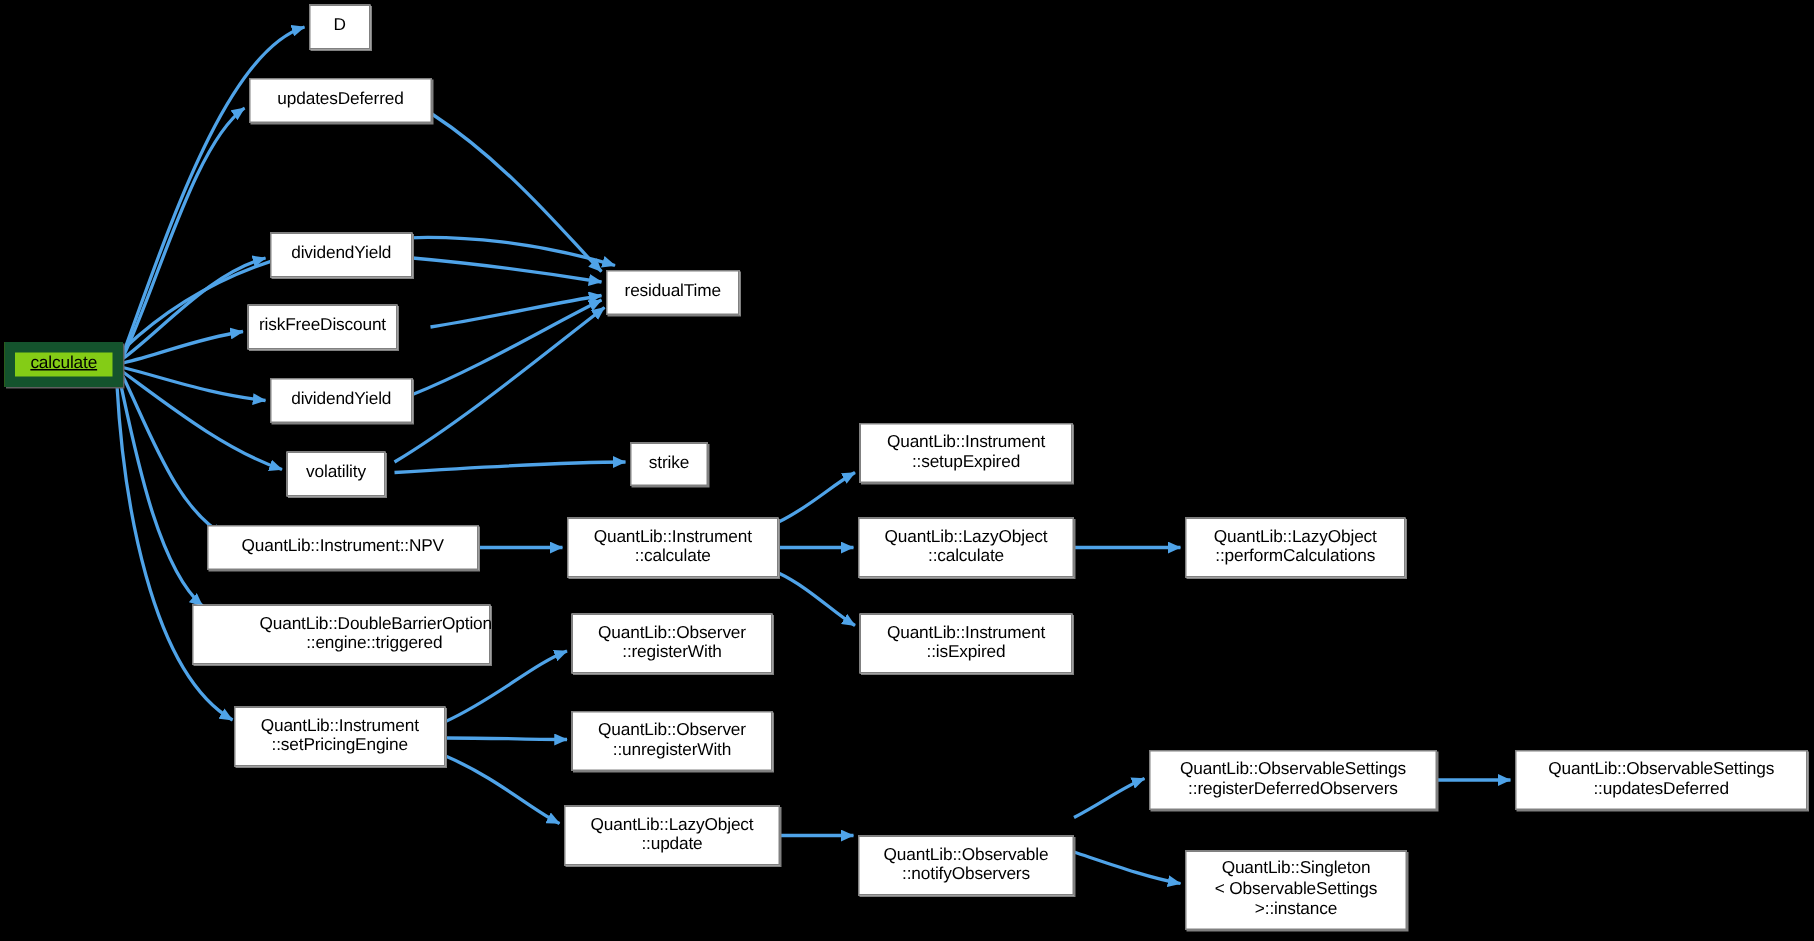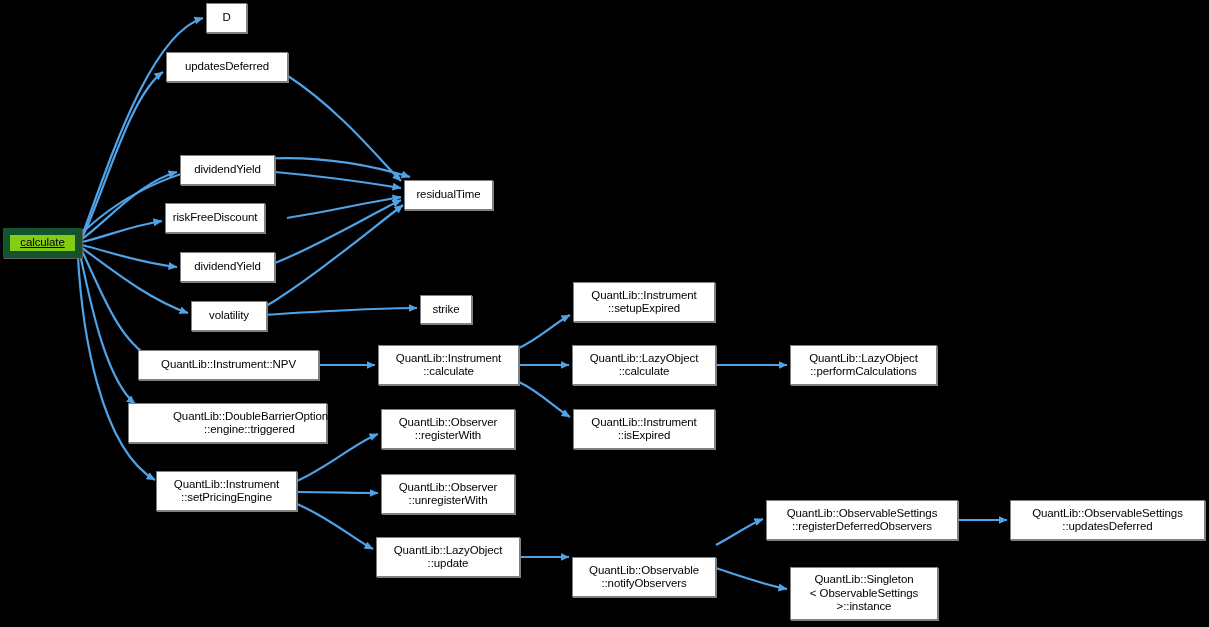--- a/index.html
+++ b/index.html
@@ -93,21 +93,21 @@
       </g>
   </svg>
   <div id="node-layer">
       <div class="node current" style="left: 3px; top: 228px; width: 79px; height: 30px;"><span class="node-label">calculate</span></div>
       <div class="node" style="left: 206px; top: 3px; width: 41px; height: 30px;"><span class="node-label">D</span></div>
       <div class="node" style="left: 166px; top: 52px; width: 122px; height: 30px;"><span class="node-label">updatesDeferred</span></div>
       <div class="node" style="left: 180px; top: 155px; width: 95px; height: 30px; align-items: center;"><span class="node-label">dividendYield</span></div>
       <div class="node" style="left: 404px; top: 180px; width: 89px; height: 30px;"><span class="node-label">residualTime</span></div>
       <div class="node" style="left: 165px; top: 203px; width: 100px; height: 30px;"><span class="node-label">riskFreeDiscount</span></div>
       <div class="node" style="left: 180px; top: 252px; width: 95px; height: 30px;"><span class="node-label">dividendYield</span></div>
-      <div class="node" style="left: 191px; top: 301px; width: 76px; height: 30px;"><span class="node-label">volatility</span></div>
+      <div class="node" style="left: 191px; top: 301px; width: 66px; height: 30px;"><span class="node-label">volatility</span></div>
       <div class="node" style="left: 420px; top: 295px; width: 52px; height: 29px;"><span class="node-label">strike</span></div>
       <div class="node" style="left: 138px; top: 350px; width: 181px; height: 30px;"><span class="node-label">QuantLib::Instrument::NPV</span></div>
       <div class="node" style="left: 573px; top: 282px; width: 142px; height: 40px;"><span class="node-label">QuantLib::Instrument
 ::setupExpired</span></div>
       <div class="node" style="left: 378px; top: 345px; width: 141px; height: 40px;"><span class="node-label">QuantLib::Instrument
 ::calculate</span></div>
       <div class="node" style="left: 572px; top: 345px; width: 144px; height: 40px;"><span class="node-label">QuantLib::LazyObject
 ::calculate</span></div>
       <div class="node" style="left: 790px; top: 345px; width: 147px; height: 40px;"><span class="node-label">QuantLib::LazyObject
 ::performCalculations</span></div>

